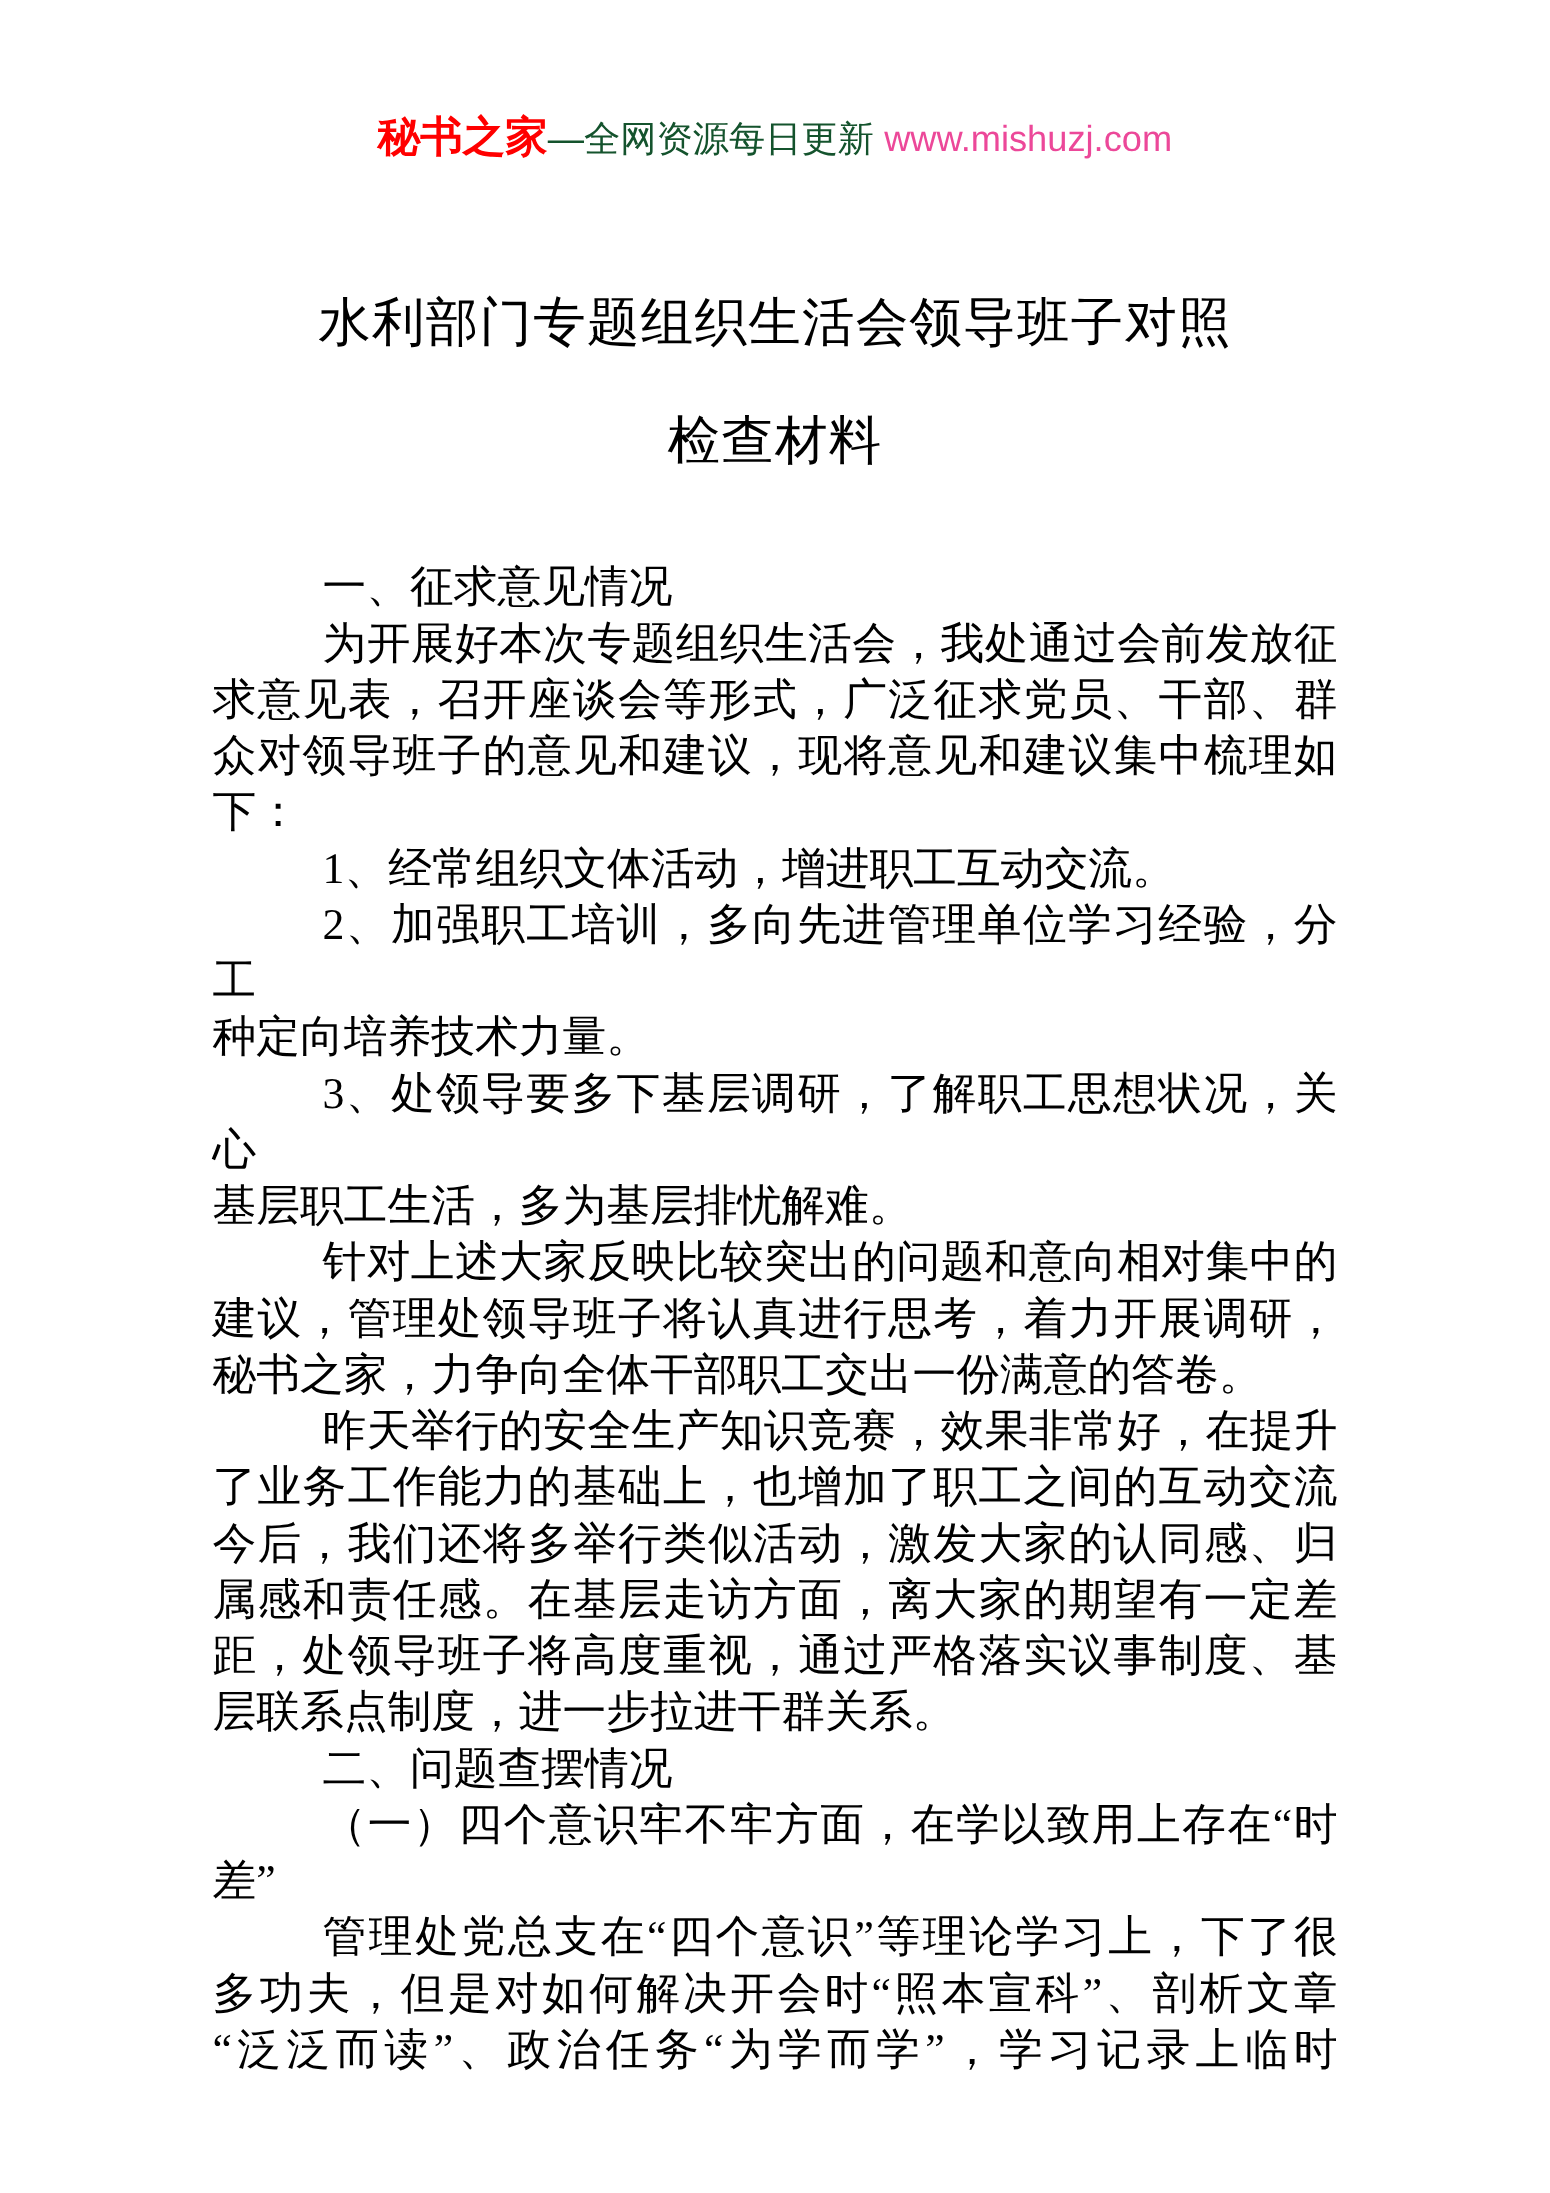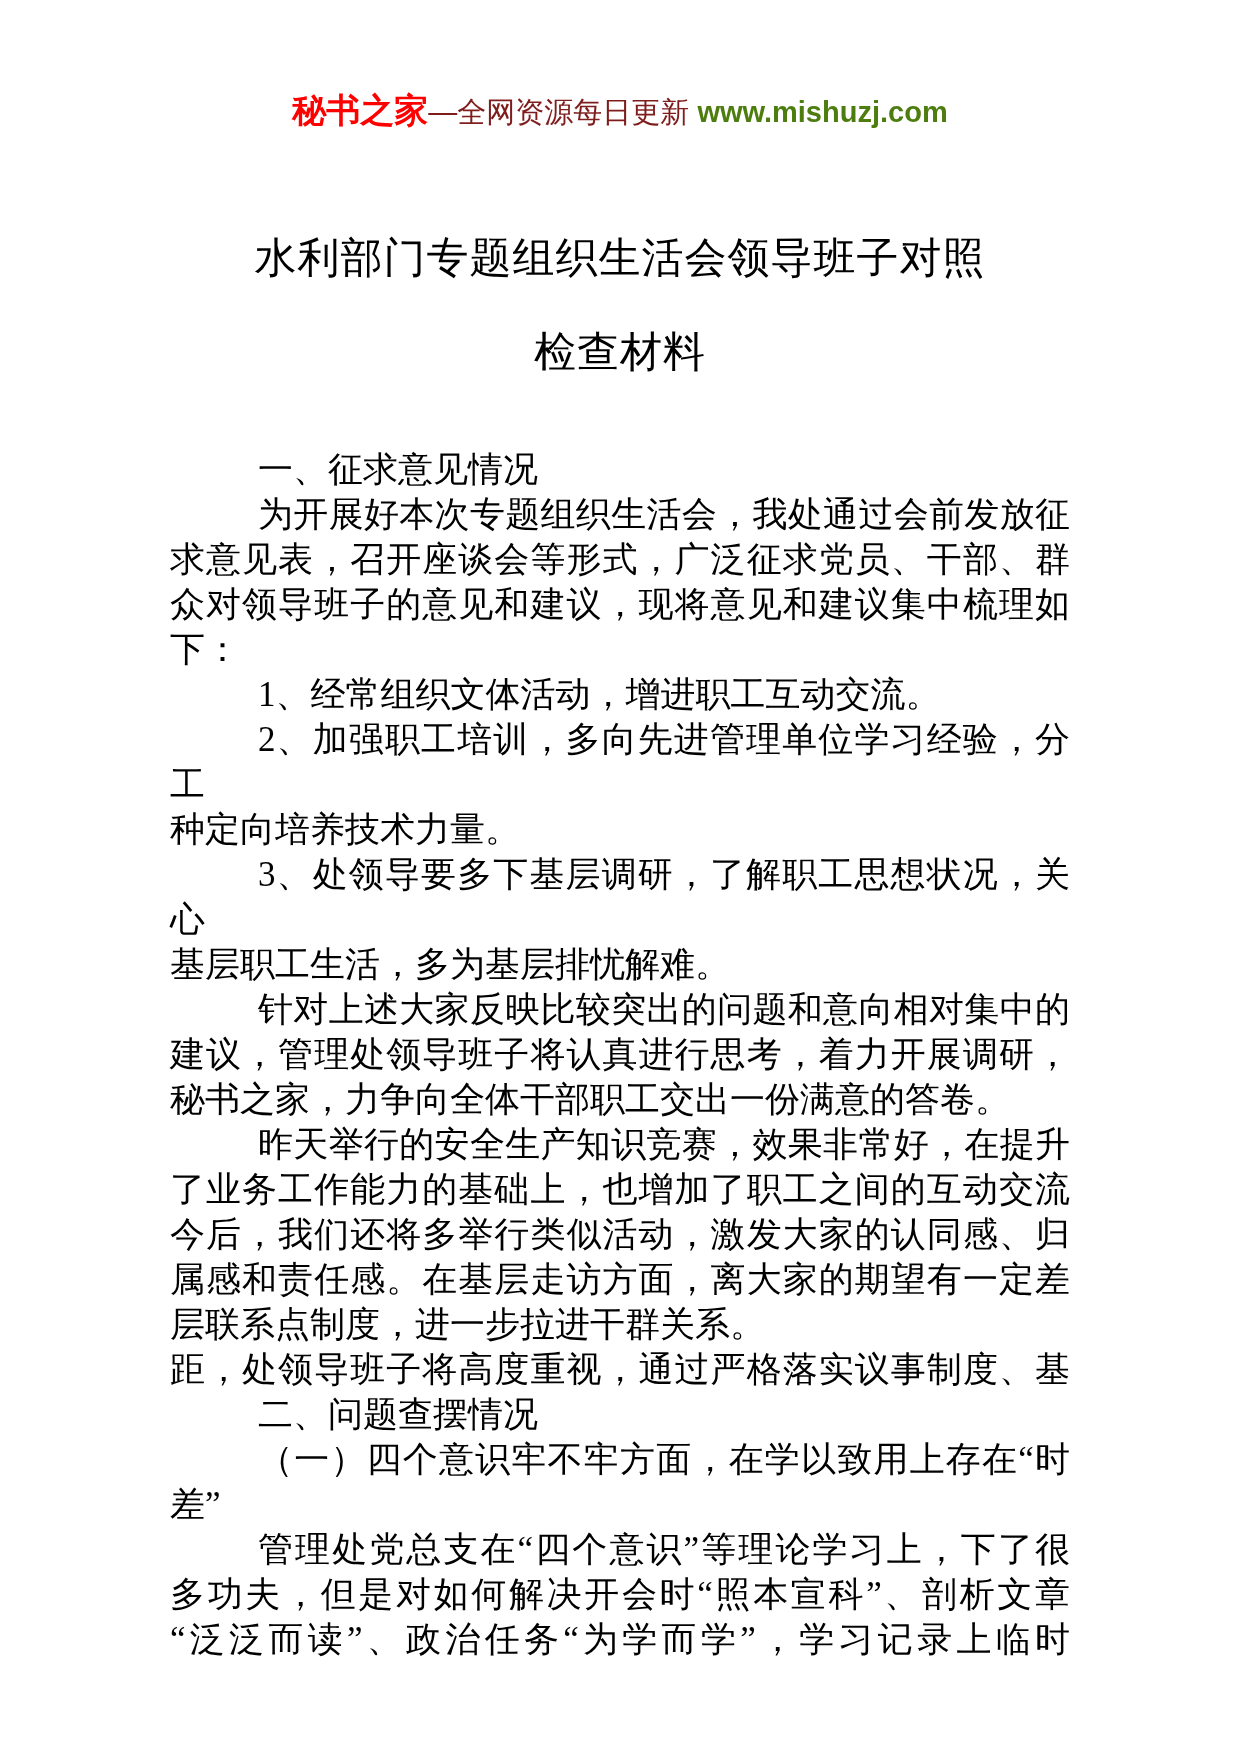--- a/index.html
+++ b/index.html
@@ -24,26 +24,26 @@
     font-size: 29px;
     line-height: 44px;
     white-space: nowrap;
   }
   .brand {
     color: #ff0000;
     font-weight: 700;
     font-size: 34px;
   }
   .tagline {
-    color: #7f1d1d;
+    color: #14532d;
     font-weight: 400;
   }
   .url {
-    color: #4d7c0f;
-    font-weight: 700;
+    color: #ec4899;
+    font-weight: 400;
     text-decoration: none;
   }
   .doc-title {
     margin-top: 77px;
     font-size: 42px;
     line-height: 94px;
     font-weight: 400;
     text-align: center;
     letter-spacing: 1px;
   }
@@ -92,22 +92,22 @@
         <div class="line last">种定向培养技术力量。</div>
         <div class="line indent">3、处领导要多下基层调研，了解职工思想状况，关心</div>
         <div class="line last">基层职工生活，多为基层排忧解难。</div>
         <div class="line indent">针对上述大家反映比较突出的问题和意向相对集中的</div>
         <div class="line">建议，管理处领导班子将认真进行思考，着力开展调研，</div>
         <div class="line last">秘书之家，力争向全体干部职工交出一份满意的答卷。</div>
         <div class="line indent">昨天举行的安全生产知识竞赛，效果非常好，在提升</div>
         <div class="line">了业务工作能力的基础上，也增加了职工之间的互动交流</div>
         <div class="line">今后，我们还将多举行类似活动，激发大家的认同感、归</div>
         <div class="line">属感和责任感。在基层走访方面，离大家的期望有一定差</div>
+        <div class="line">距，处领导班子将高度重视，通过严格落实议事制度、基</div>
         <div class="line last">层联系点制度，进一步拉进干群关系。</div>
-        <div class="line">距，处领导班子将高度重视，通过严格落实议事制度、基</div>
         <div class="line indent last">二、问题查摆情况</div>
         <div class="line indent">（一）四个意识牢不牢方面，在学以致用上存在“时</div>
         <div class="line last">差”</div>
         <div class="line indent">管理处党总支在“四个意识”等理论学习上，下了很</div>
         <div class="line">多功夫，但是对如何解决开会时“照本宣科”、剖析文章</div>
         <div class="line">“泛泛而读”、政治任务“为学而学”，学习记录上临时</div>
       </div>
 
   </div>
 </div>

